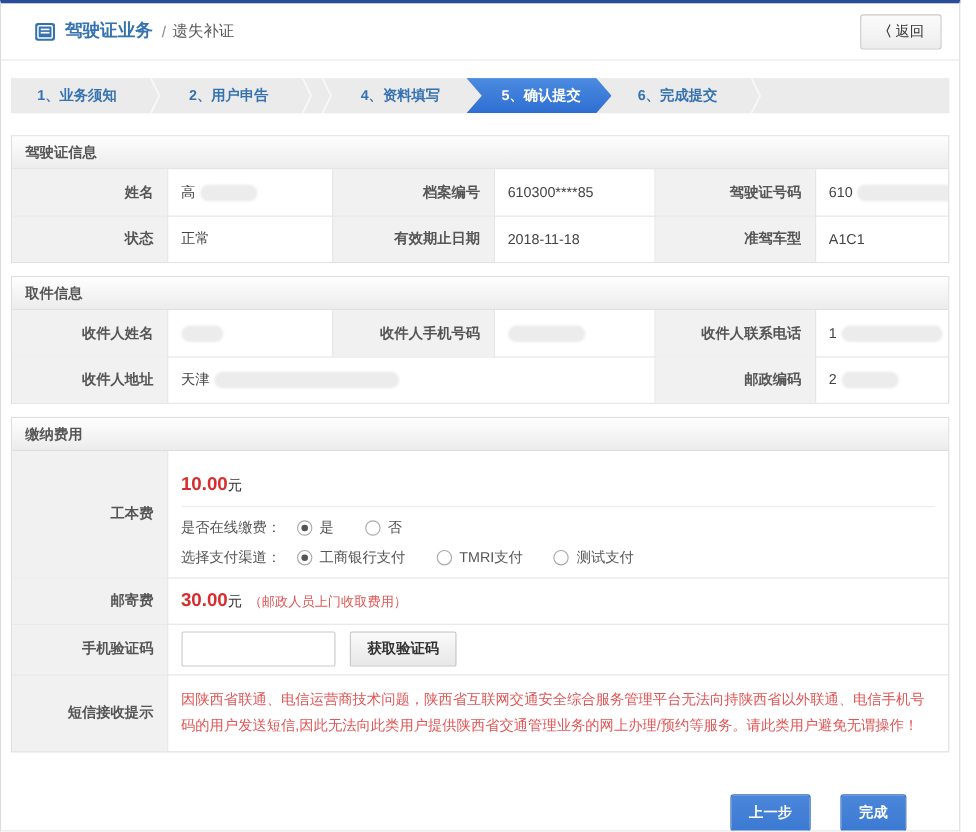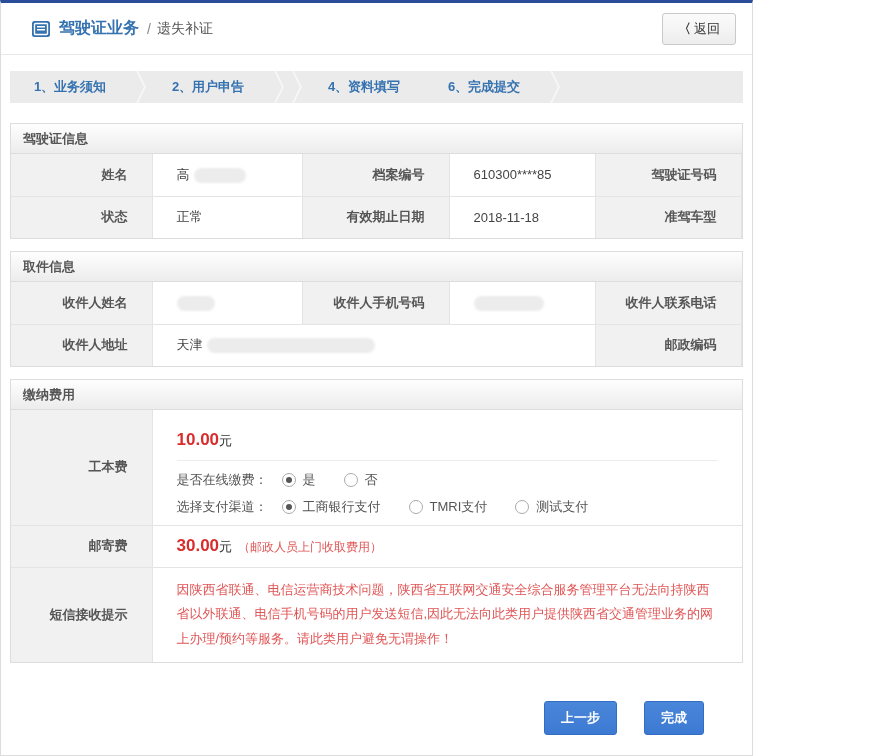--- a/index.html
+++ b/index.html
@@ -3,21 +3,21 @@
 <meta charset="utf-8">
 <style>
   * { box-sizing: border-box; margin: 0; padding: 0; }
   html,body { width: 887px; }
   body {
     font-family: "Liberation Sans", "DejaVu Sans", sans-serif;
     background: #fff;
     color: #444;
   }
   .page {
-    width: 753px; height: 756px;
+    width: 873px; height: 756px;
     border-left: 1px solid #dcdcdc; border-right: 1px solid #dcdcdc; border-bottom: 1px solid #dcdcdc;
     border-top: 3px solid #2a4d9b;
     background: #fff;
     overflow: hidden;
   }
   
   .header {
     height: 52px; display: flex; align-items: center;
     padding: 0 16px 0 30px;
     border-bottom: 1px solid #e8e8e8;
@@ -69,21 +69,21 @@
   
   .section { margin: 0 9px 12px 9px; border: 1px solid #dddddd; }
   .section-title {
     height: 30px; line-height: 29px; padding: 0 12px;
     background: linear-gradient(#fefefe, #ececec);
     border-bottom: 1px solid #dddddd;
     font-size: 13px; font-weight: bold; color: #555;
   }
   table.info { width: 100%; border-collapse: collapse; table-layout: fixed; font-size: 13px; }
   table.info td {
-    border: 1px solid #e4e4e4; height: 42px; padding: 0 24px;
+    border: 1px solid #e4e4e4; height: 42px; padding: 0 12px;
     overflow: hidden; white-space: nowrap;
   }
   table.info tr td:first-child { border-left: none; }
   table.info tr td:last-child { border-right: none; }
   table.info tr:first-child td { border-top: none; }
   table.info tr:last-child td { border-bottom: none; }
   td.lbl { background: #f1f1f1; text-align: right; color: #555; font-weight: bold; }
   td.val { background: #fff; color: #444; }
   .redact {
     display: inline-block; height: 15px; background: #ececec;
@@ -156,20 +156,21 @@
     <button class="back-btn"><span class="chev">〈</span><span>返回</span></button>
   </div>
 
   <div class="steps">
     <div class="step">1、业务须知</div>
     <div class="step-sep"></div>
     <div class="step">2、用户申告</div>
     <div class="step-sep"></div>
     <div class="step-sep"></div>
     <div class="step">4、资料填写</div>
+    <div class="step active">5、确认提交</div>
     <div class="step">6、完成提交</div>
     <div class="step-sep"></div>
     <div class="step-filler"></div>
   </div>
 
   <div class="section">
     <div class="section-title">驾驶证信息</div>
     <table class="info">
       <colgroup>
           <col style="width:141px">
@@ -272,20 +273,27 @@
             </span>
           </div>
         </td>
       </tr>
       <tr>
         <td class="lbl">邮寄费</td>
         <td class="val fee-cell">
           <span class="amount">30.00</span><span class="amount-unit">元</span><span class="fee-note">（邮政人员上门收取费用）</span>
         </td>
       </tr>
+      <tr style="height:46px">
+        <td class="lbl">手机验证码</td>
+        <td class="val fee-cell">
+          <input class="code-input" type="text" value="" style="">
+          <button class="code-btn">获取验证码</button>
+        </td>
+      </tr>
       <tr class="sms-row" style="height:62px">
         <td class="lbl">短信接收提示</td>
         <td class="val fee-cell">
           <div class="sms-text">因陕西省联通、电信运营商技术问题，陕西省互联网交通安全综合服务管理平台无法向持陕西省以外联通、电信手机号码的用户发送短信,因此无法向此类用户提供陕西省交通管理业务的网上办理/预约等服务。请此类用户避免无谓操作！</div>
         </td>
       </tr>
     </tbody>
       </table>
   </div>
 

